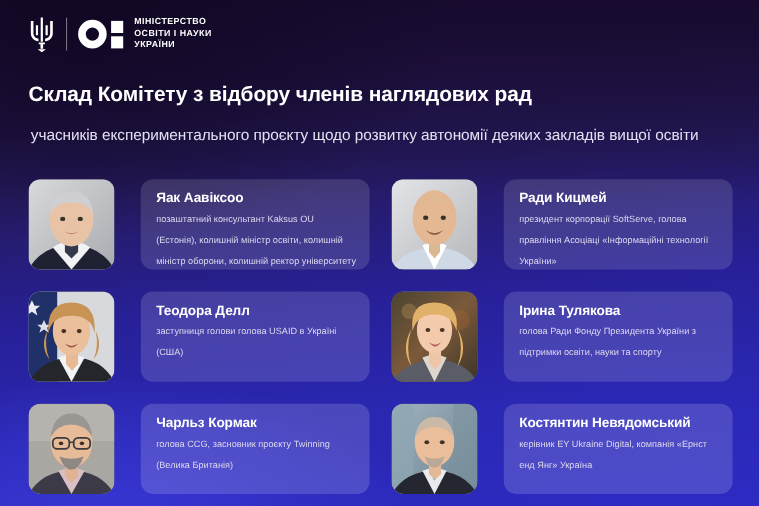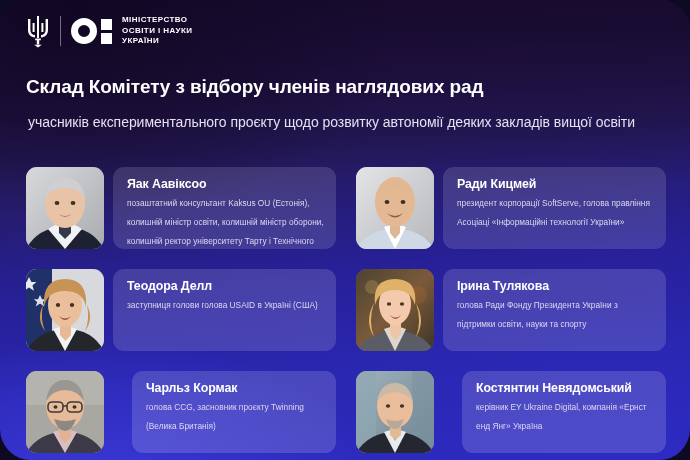--- a/index.html
+++ b/index.html
@@ -10,21 +10,20 @@
   #slide {
     position: relative;
     width: 690px;
     height: 460px;
     overflow: hidden;
     font-family: "Liberation Sans", "DejaVu Sans", sans-serif;
     background:
       radial-gradient(ellipse 70% 55% at 14% 108%, rgba(60,58,220,0.95) 0%, rgba(60,58,220,0.0) 62%),
       radial-gradient(ellipse 85% 70% at 88% 120%, rgba(48,44,205,0.95) 0%, rgba(48,44,205,0.0) 66%),
       linear-gradient(175deg, #231244 0%, #241449 16%, #251a5e 34%, #272098 58%, #2a27b2 78%, #2b29b8 100%);
-    border-radius: 31px;
   }
   
   #slide::before {
     content: "";
     position: absolute;
     left: 0; top: 0; right: 0; height: 180px;
     background: linear-gradient(180deg, rgba(22,10,44,0.92) 0%, rgba(25,12,50,0.55) 48%, rgba(30,16,60,0.0) 100%);
     pointer-events: none;
   }
   #slide::after {
@@ -105,22 +104,22 @@
     top: 158px;
     width: 640px;
     display: grid;
     grid-template-columns: 310px 310px;
     column-gap: 20px;
     row-gap: 11px;
     z-index: 5;
   }
   .member {
     display: flex;
-    align-items: flex-end;
-    gap: 9px;
+    align-items: center;
+    gap: 24px;
     height: 91px;
   }
   .photo {
     width: 78px;
     height: 82px;
     border-radius: 11px;
     flex: 0 0 78px;
     overflow: hidden;
     position: relative;
     background: #6e7280;
@@ -129,21 +128,21 @@
   .card {
     flex: 1 1 auto;
     height: 82px;
     box-sizing: border-box;
     border-radius: 11px;
     padding: 10px 12px 8px 14px;
     background: rgba(255,255,255,0.135);
     overflow: hidden;
   }
   .row-2 .card { background: rgba(255,255,255,0.145); }
-  .row-3 .card { background: rgba(255,255,255,0.155); margin-left: 19px; }
+  .row-3 .card { background: rgba(255,255,255,0.155); }
   .m-name {
     color: #ffffff;
     font-size: 12.4px;
     line-height: 15px;
     font-weight: bold;
     letter-spacing: -0.1px;
     margin-bottom: 2px;
     white-space: nowrap;
   }
   .m-role {

